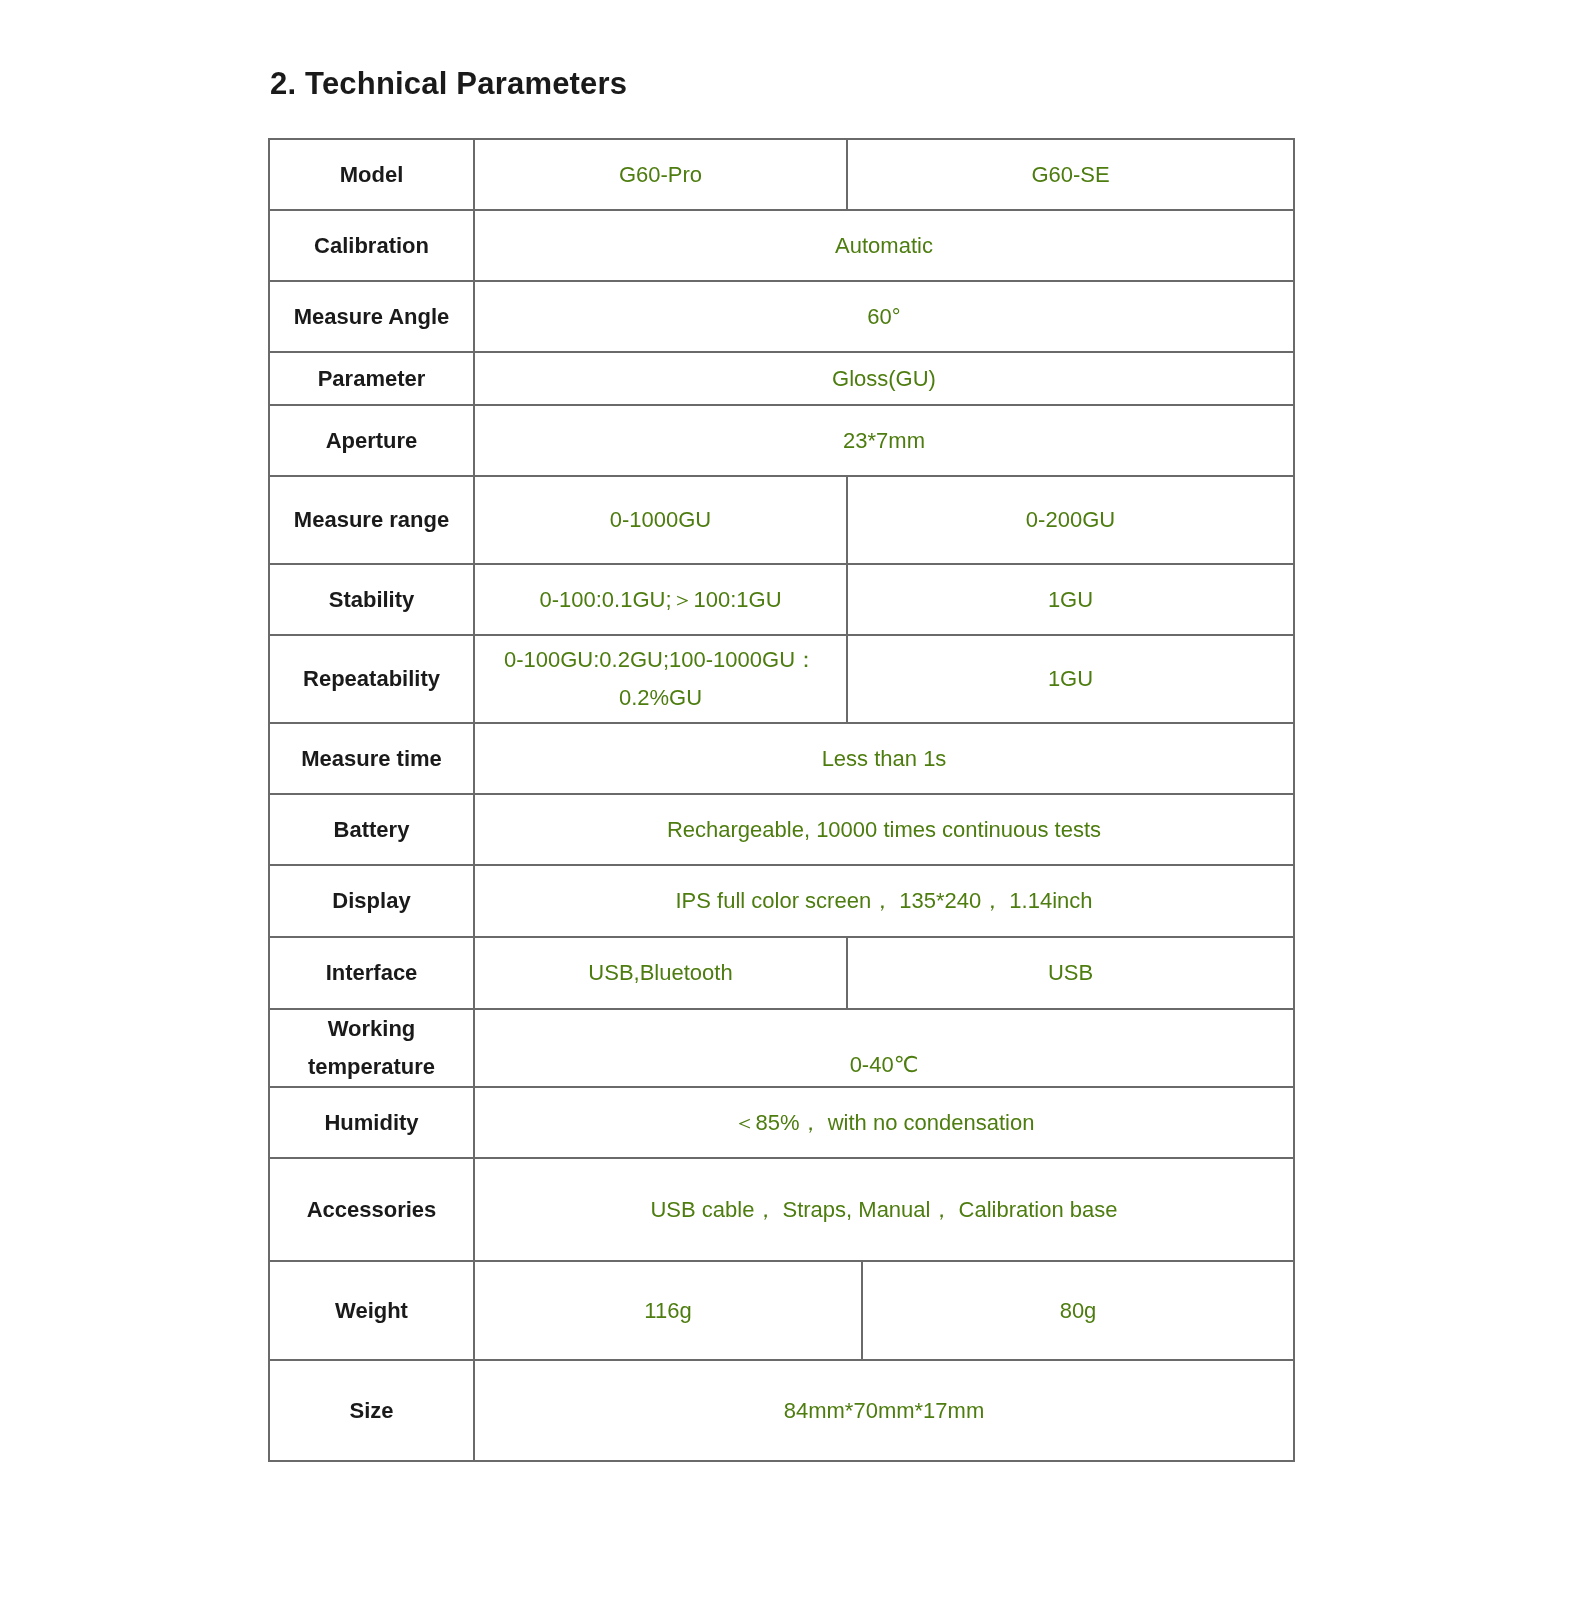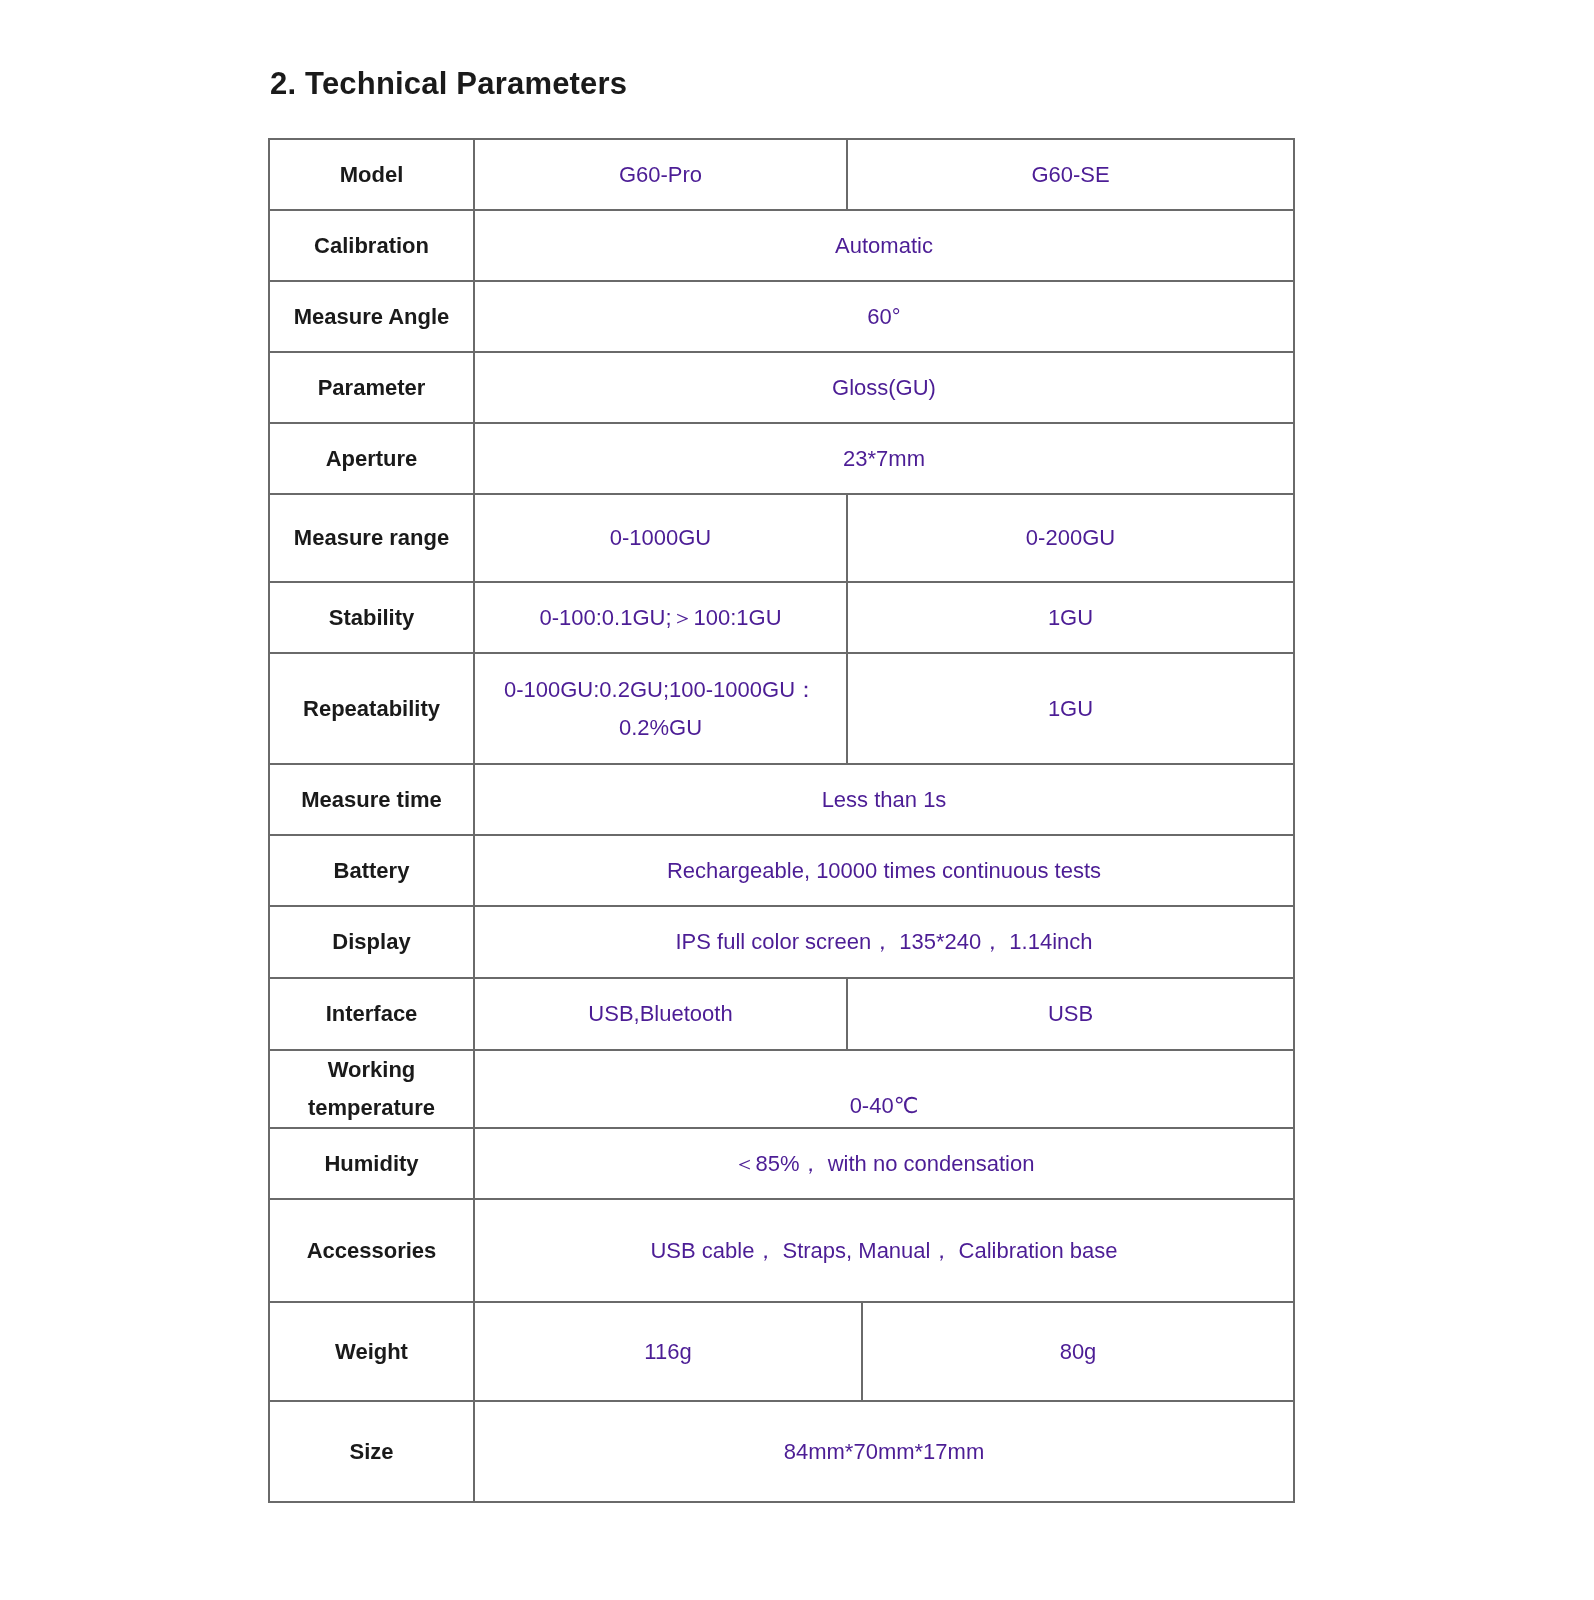--- a/index.html
+++ b/index.html
@@ -1,21 +1,21 @@
 <!DOCTYPE html>
 <html><head>
 <meta charset="utf-8">
 <style>
   html,body{margin:0;padding:0;background:#ffffff;}
   body{width:1594px;height:1600px;position:relative;overflow:hidden;font-family:"Liberation Sans","DejaVu Sans",sans-serif;color:#1a1a1a;}
   .title{position:absolute;left:270px;top:66px;font-size:31px;font-weight:bold;color:#1a1a1a;letter-spacing:0.2px;}
   table.spec{position:absolute;left:268px;top:138px;width:1025px;border-collapse:collapse;table-layout:fixed;}
   table.spec td{border:2px solid #6a6a6a;text-align:center;vertical-align:middle;font-size:22px;padding:0 6px;line-height:38px;}
   table.spec td.lbl{font-weight:bold;color:#1a1a1a;}
-  table.spec td.val{color:#4c1d95;margin-left:13px;}
+  table.spec td.val{color:#4d7c0f;margin-left:13px;}
   .topalign{vertical-align:bottom !important;padding-bottom:2px !important;}
 </style>
 </head>
 <body>
 
 <div class="title">2. Technical Parameters</div>
 
 <table class="spec">
   <colgroup>
     <col style="width:205px">
@@ -30,39 +30,39 @@
     <td class="val" colspan="2">G60-SE</td>
   </tr>
   <tr style="height:71px">
     <td class="lbl">Calibration</td>
     <td class="val" colspan="3">Automatic</td>
   </tr>
   <tr style="height:71px">
     <td class="lbl">Measure Angle</td>
     <td class="val" colspan="3">60°</td>
   </tr>
-  <tr style="height:71px">
+  <tr style="height:53px">
     <td class="lbl">Parameter</td>
     <td class="val" colspan="3">Gloss(GU)</td>
   </tr>
   <tr style="height:71px">
     <td class="lbl">Aperture</td>
     <td class="val" colspan="3">23*7mm</td>
   </tr>
   <tr style="height:88px">
     <td class="lbl">Measure range</td>
     <td class="val">0-1000GU</td>
     <td class="val" colspan="2">0-200GU</td>
   </tr>
   <tr style="height:71px">
     <td class="lbl">Stability</td>
     <td class="val">0-100:0.1GU;＞100:1GU</td>
     <td class="val" colspan="2">1GU</td>
   </tr>
-  <tr style="height:111px">
+  <tr style="height:88px">
     <td class="lbl">Repeatability</td>
     <td class="val">
       <div>0-100GU:0.2GU;100-1000GU：</div>
       <div>0.2%GU</div>
     </td>
     <td class="val" colspan="2">1GU</td>
   </tr>
   <tr style="height:71px">
     <td class="lbl">Measure time</td>
     <td class="val" colspan="3">Less than 1s</td>

